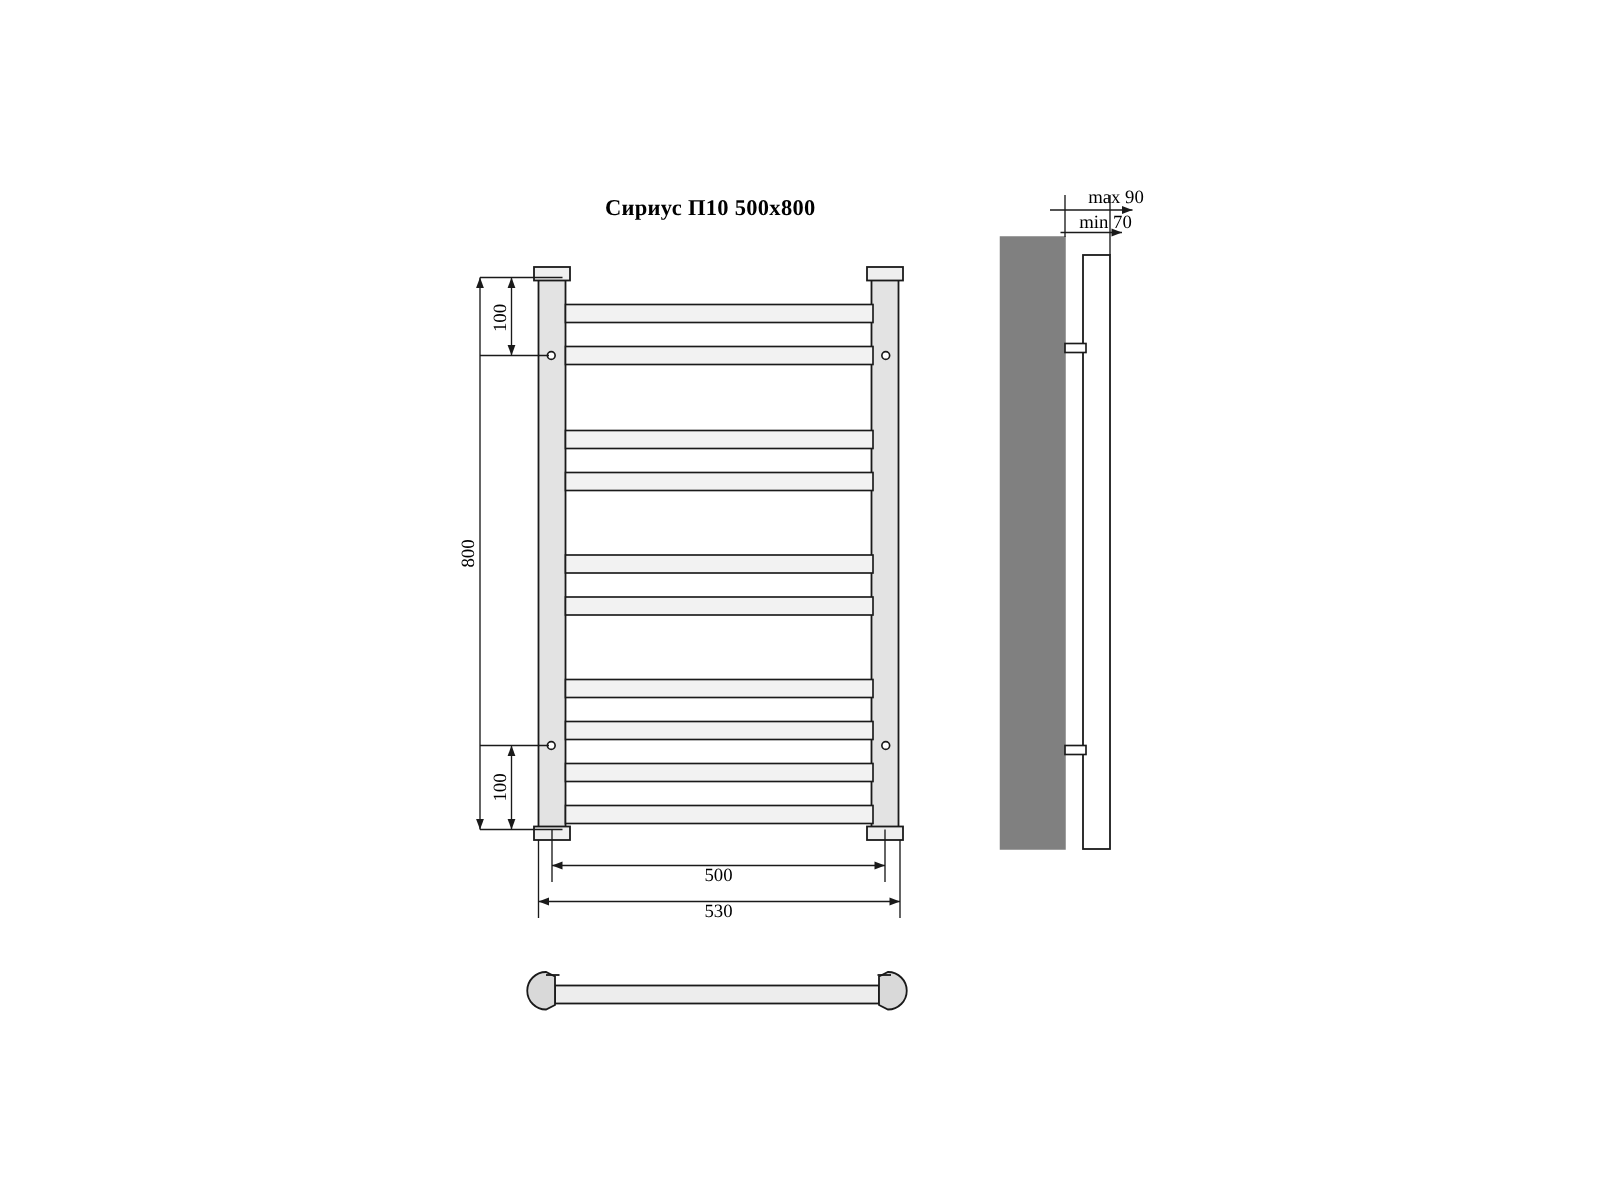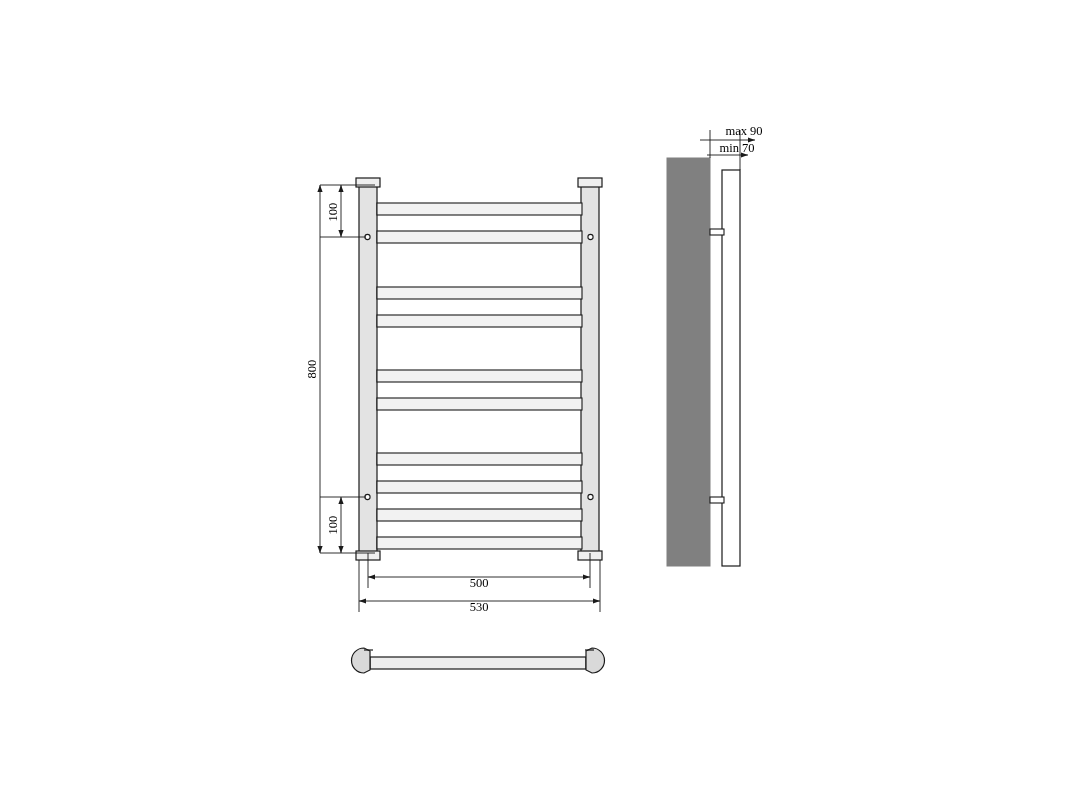--- a/index.html
+++ b/index.html
@@ -51,20 +51,21 @@
   }
   .dim-label-v {
     font-size: 12.5px;
   }
 </style>
 </head>
 <body>
 
 <div id="stage">
 
+  <div class="title"><span class="title-shift">Сириус П10 500x800</span></div>
 
   <svg width="1067" height="800" viewBox="0 0 1067 800">
 
     <g>
 
       <rect x="359" y="185" width="18" height="368" fill="#e3e3e3" stroke="#1a1a1a" stroke-width="1.2"></rect>
       <rect x="581" y="185" width="18" height="368" fill="#e3e3e3" stroke="#1a1a1a" stroke-width="1.2"></rect>
 
       <rect x="356" y="178" width="24" height="9" fill="#efefef" stroke="#1a1a1a" stroke-width="1.2"></rect>
       <rect x="578" y="178" width="24" height="9" fill="#efefef" stroke="#1a1a1a" stroke-width="1.2"></rect>

